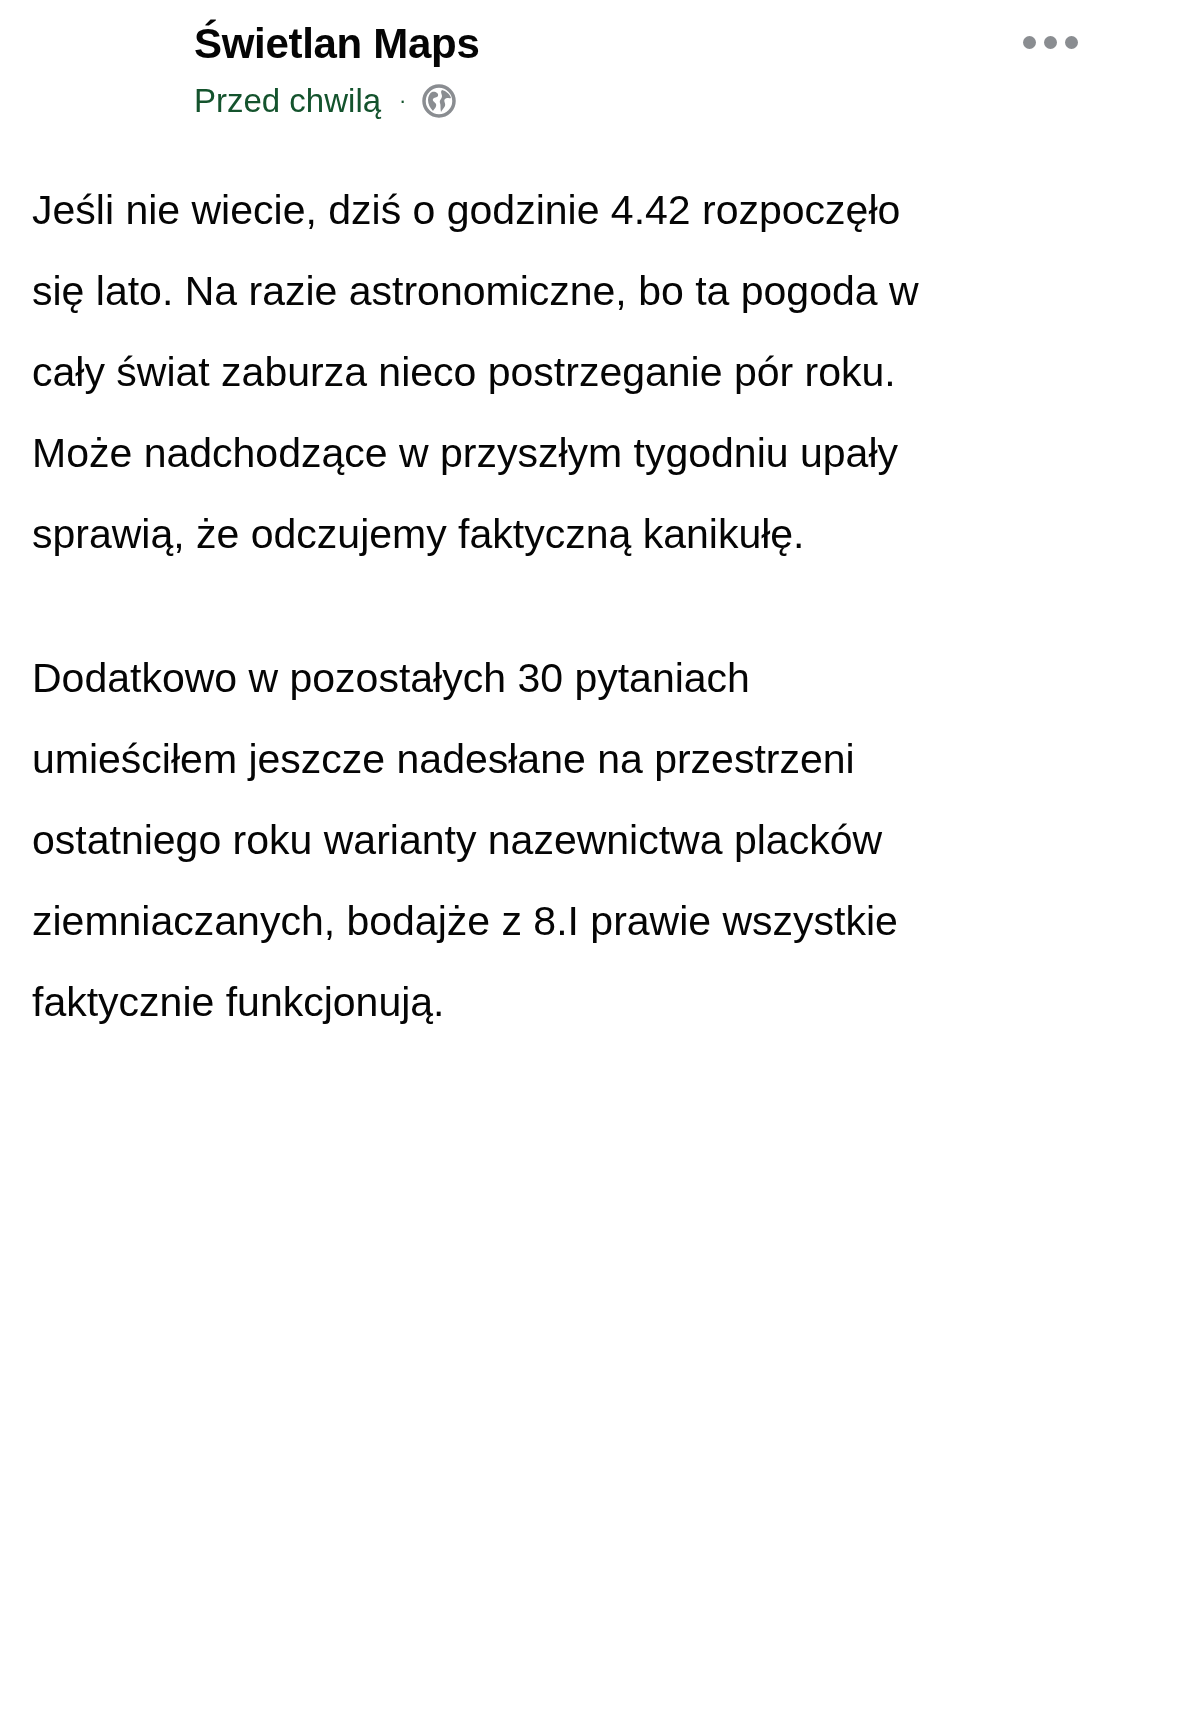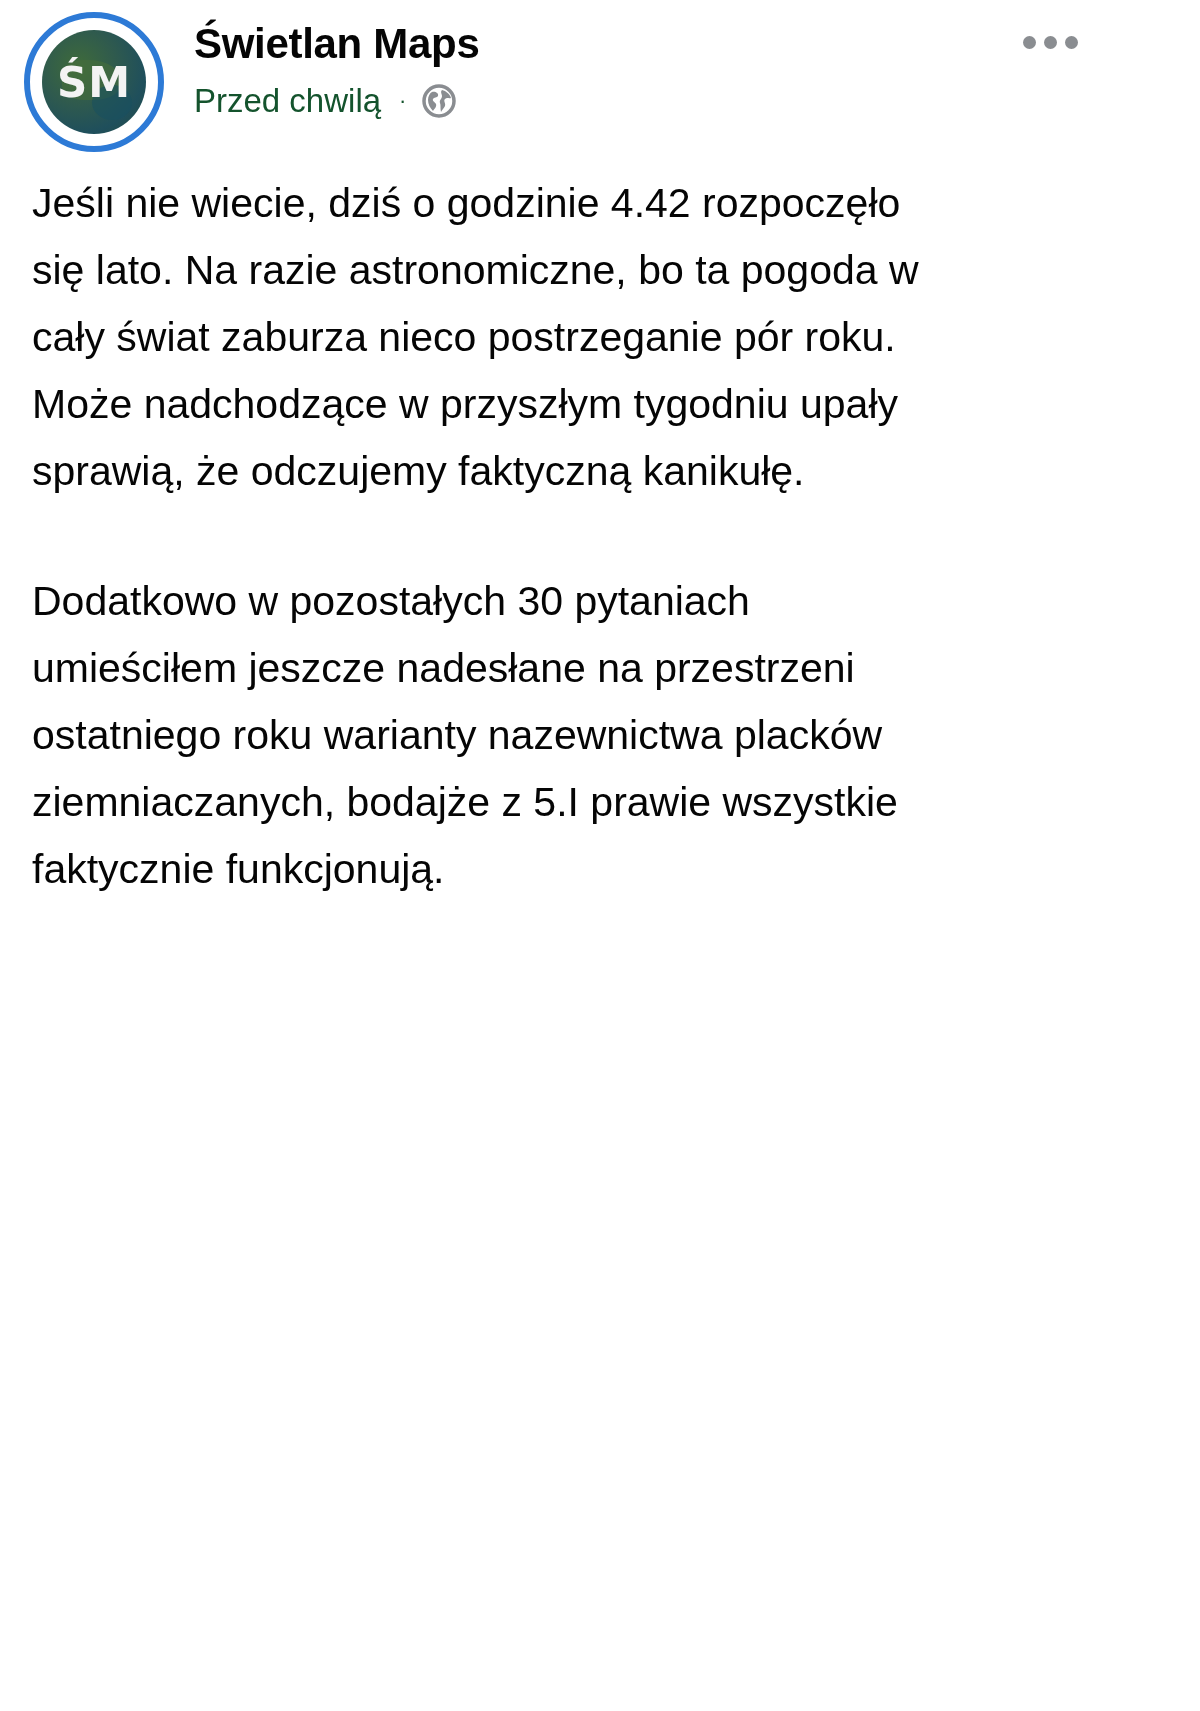--- a/index.html
+++ b/index.html
@@ -17,32 +17,27 @@
     border-radius: 50%; background: rgba(25,80,95,0.6); }
   .avatar-text { position: relative; z-index: 2; color: #f3f3f3; font-weight: bold; font-size: 42px;
     letter-spacing: 1px; font-family: "DejaVu Sans", sans-serif; }
   .name { position: absolute; left: 194px; top: 20px; font-size: 42px; font-weight: bold; color: #050505;
     letter-spacing: -0.3px; }
   .meta { position: absolute; left: 194px; top: 82px; font-size: 33px; color: #14532d; display: flex; align-items: center; }
   .meta .dot { margin: 0 16px 0 18px; font-size: 22px; }
   .globe { width: 34px; height: 34px; display: inline-block; }
   .more { position: absolute; right: 122px; top: 36px; display: flex; gap: 8px; }
   .more span { width: 13px; height: 13px; border-radius: 50%; background: #8a8d91; display: block; }
-  .post { position: absolute; left: 32px; top: 170px; width: 1140px; font-size: 41px; line-height: 67px; color: #050505; }
+  .post { position: absolute; left: 32px; top: 170px; width: 1140px; font-size: 41px; line-height: 81px; color: #050505; }
   .post p { margin: 0 0 62.5px 0; white-space: pre-line; }
 </style>
 </head>
 <body>
 
 <div class="header">
-  <div class="avatar-ring">
-    <div class="avatar">
-      <span class="avatar-text">ŚM</span>
-    </div>
-  </div>
   <div class="name">Świetlan Maps</div>
   <div class="meta">
     <span>Przed chwilą</span>
     <span class="dot">·</span>
     <span class="globe">
       <svg viewBox="0 0 34 34" width="34" height="34">
         <circle cx="17" cy="17" r="15" fill="none" stroke="#8a8d91" stroke-width="3.5"></circle>
         <path d="M10 8 C13 7 17 9 16 12 C15 14 12 13 11 15 C10 17 13 18 14 20 C15 23 12 25 11 27 C8 24 6 20 6 16 C6 12 8 9 10 8 Z" fill="#8a8d91"></path>
         <path d="M20 6 C24 7 28 10 29 14 C27 15 25 13 23 15 C21 17 24 19 23 22 C22 24 20 26 19 28 C18 24 19 21 18 19 C17 16 20 15 20 12 C20 10 18 8 20 6 Z" fill="#8a8d91"></path>
       </svg>
@@ -57,15 +52,15 @@
 
 <div class="post">
   <p>Jeśli nie wiecie, dziś o godzinie 4.42 rozpoczęło
 się lato. Na razie astronomiczne, bo ta pogoda w
 cały świat zaburza nieco postrzeganie pór roku.
 Może nadchodzące w przyszłym tygodniu upały
 sprawią, że odczujemy faktyczną kanikułę.</p>
   <p>Dodatkowo w pozostałych 30 pytaniach
 umieściłem jeszcze nadesłane na przestrzeni
 ostatniego roku warianty nazewnictwa placków
-ziemniaczanych, bodajże z 5.I prawie wszystkie
+ziemniaczanych, bodajże z 8.I prawie wszystkie
 faktycznie funkcjonują.</p>
 </div>
 
 </body></html>

